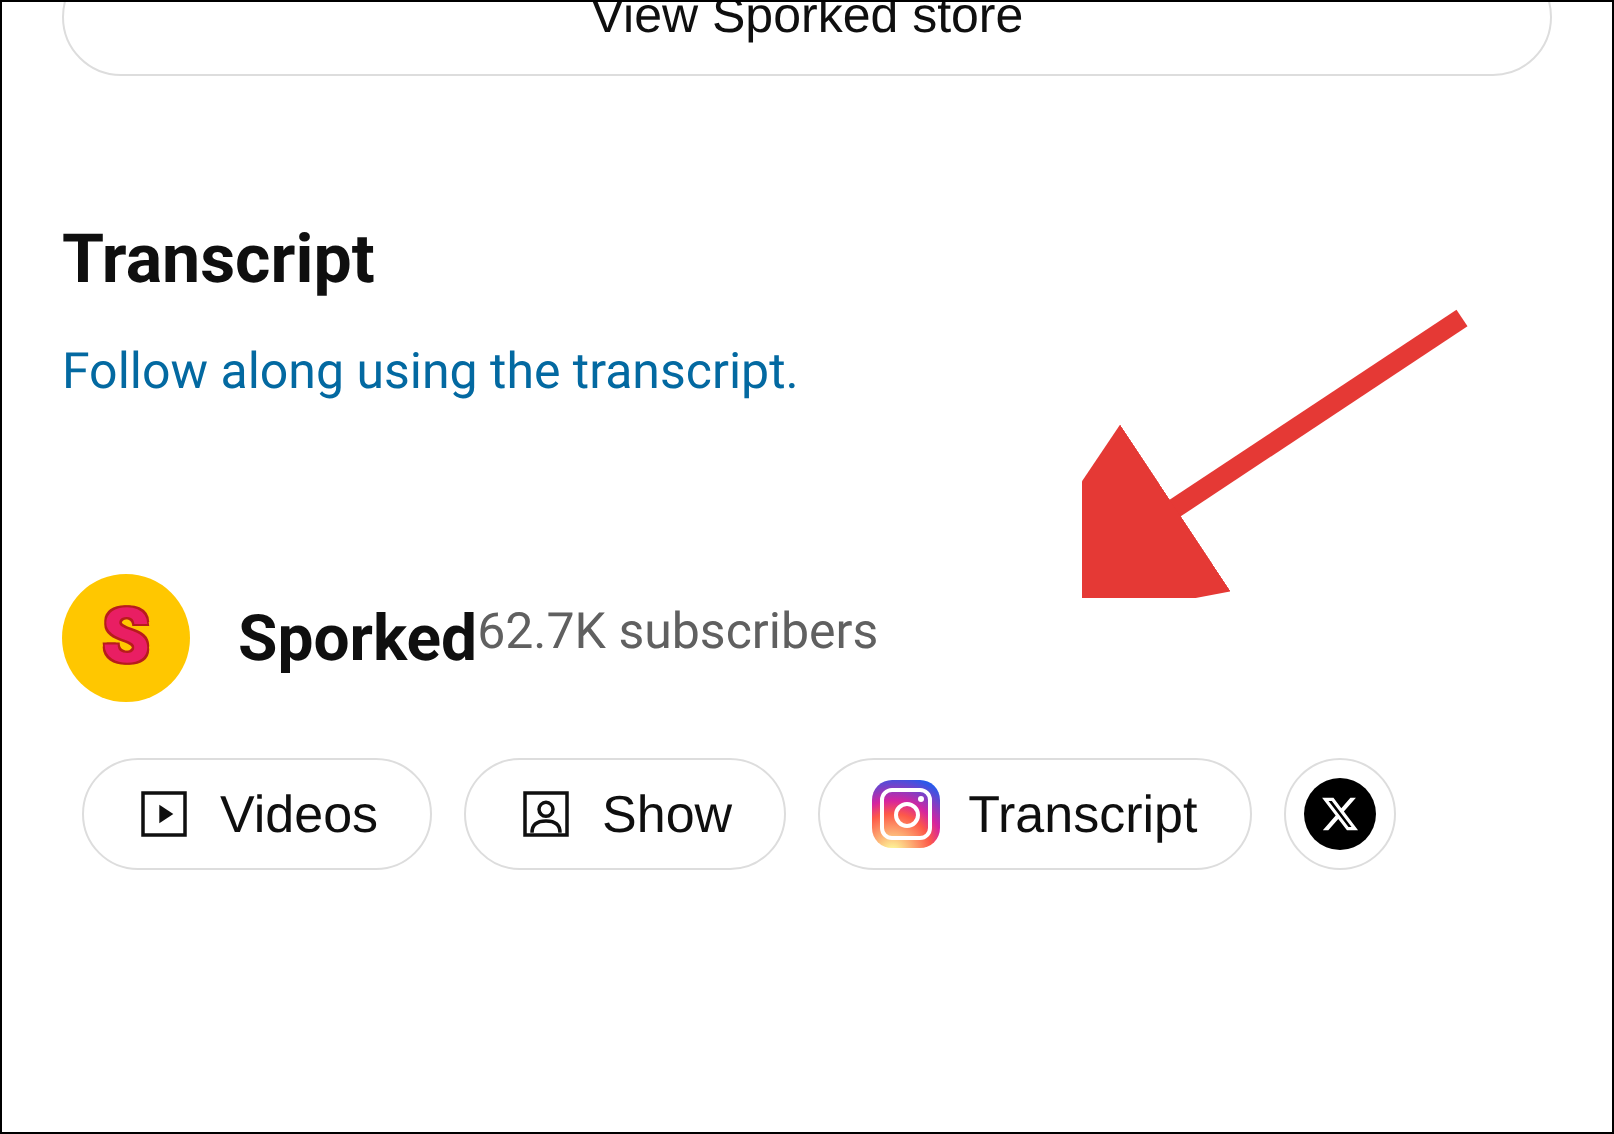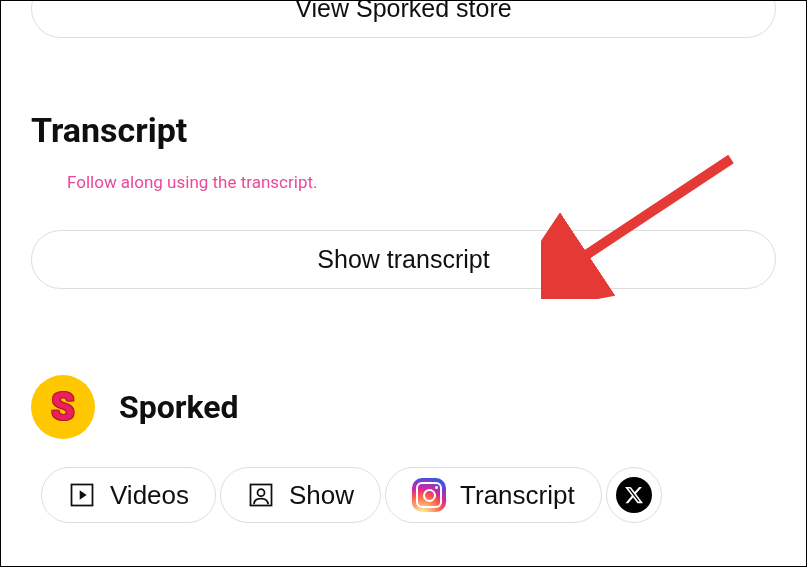--- a/index.html
+++ b/index.html
@@ -33,24 +33,23 @@
   .transcript-section {
     margin-top: 72px;
   }
   .transcript-heading {
     font-size: 34px;
     font-weight: 700;
     color: #0f0f0f;
     margin-bottom: 22px;
   }
   .transcript-desc {
-    font-size: 17px;
-    color: #ec4899;
+    font-size: 25px;
+    color: #0369a1;
     margin-bottom: 38px;
-    margin-left: 36px;
   }
   .channel-section {
     margin-top: 86px;
     display: flex;
     align-items: center;
     gap: 24px;
   }
   .channel-avatar {
     width: 64px;
     height: 64px;
@@ -76,21 +75,21 @@
     color: #0f0f0f;
   }
   .channel-subs {
     font-size: 25px;
     color: #606060;
     margin-top: 2px;
   }
   .links-row {
     margin-top: 28px;
     display: flex;
-    gap: 4px;
+    gap: 16px;
     padding-left: 10px;
   }
   .link-chip {
     display: inline-flex;
     align-items: center;
     gap: 14px;
     border: 1px solid #ddd;
     border-radius: 30px;
     background: #fff;
     padding: 10px 26px;
@@ -167,31 +166,29 @@
 <body>
 
 <div class="content">
   <button class="pill-button view-store-btn">
     <span>View Sporked store</span>
   </button>
 
   <div class="transcript-section">
     <h2 class="transcript-heading">Transcript</h2>
     <p class="transcript-desc">Follow along using the transcript.</p>
-    <button class="pill-button">
-      <span>Show transcript</span>
-    </button>
   </div>
 
   <div class="channel-section">
     <div class="channel-avatar">
       <span class="channel-avatar-letter">S</span>
     </div>
     <div class="channel-info">
       <span class="channel-name">Sporked</span>
+      <span class="channel-subs">62.7K subscribers</span>
     </div>
   </div>
 
   <div class="links-row">
     <button class="link-chip">
       <svg width="28" height="28" viewBox="0 0 24 24">
         <rect x="3" y="3" width="18" height="18" fill="none" stroke="#0f0f0f" stroke-width="1.5"></rect>
         <path d="M10 8 L10 16 L16 12 Z" fill="#0f0f0f"></path>
       </svg>
       <span>Videos</span>

